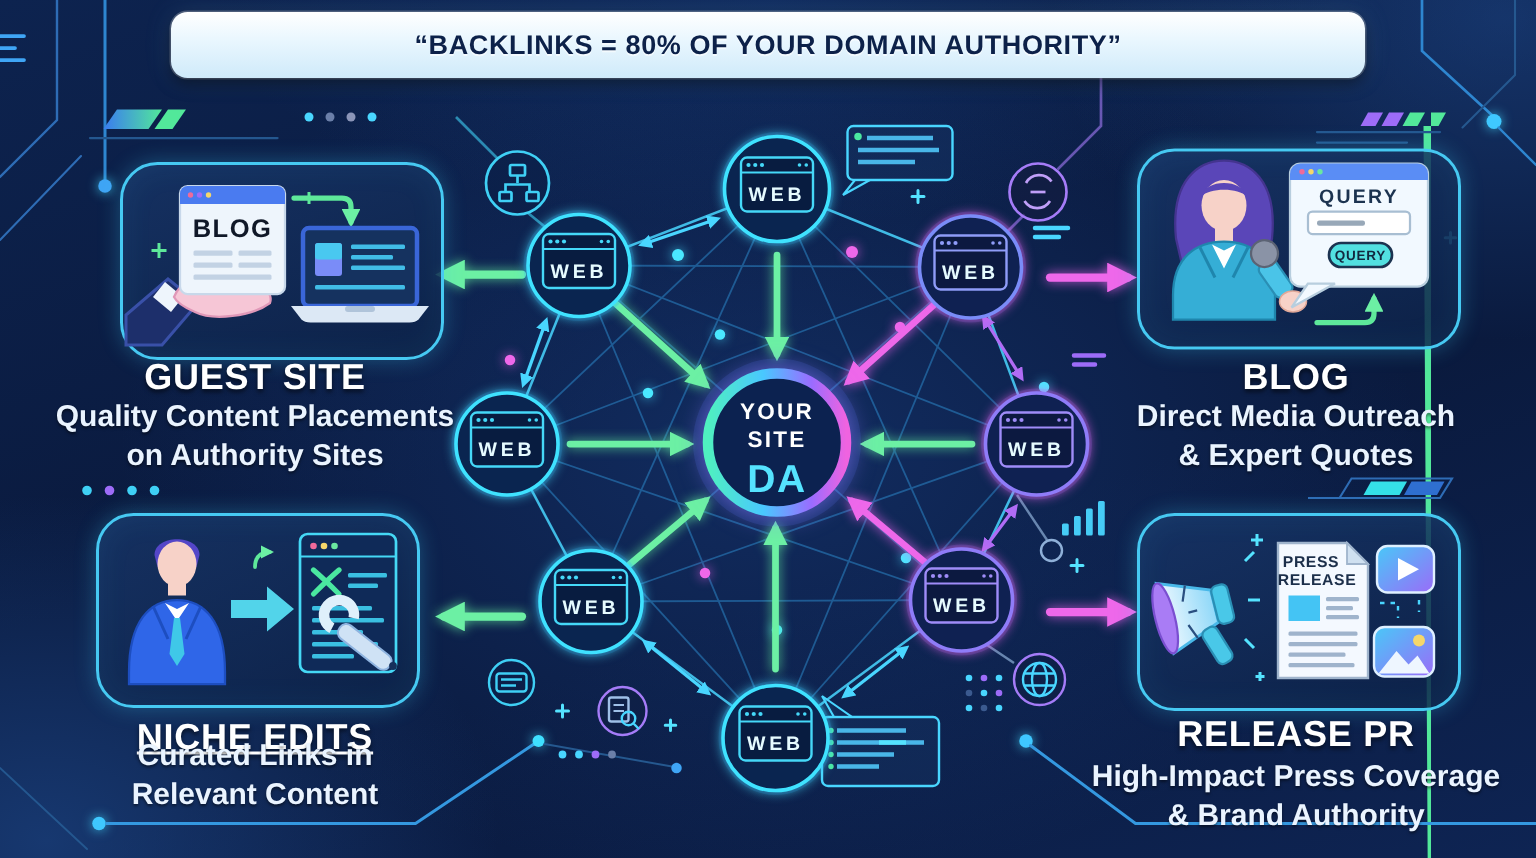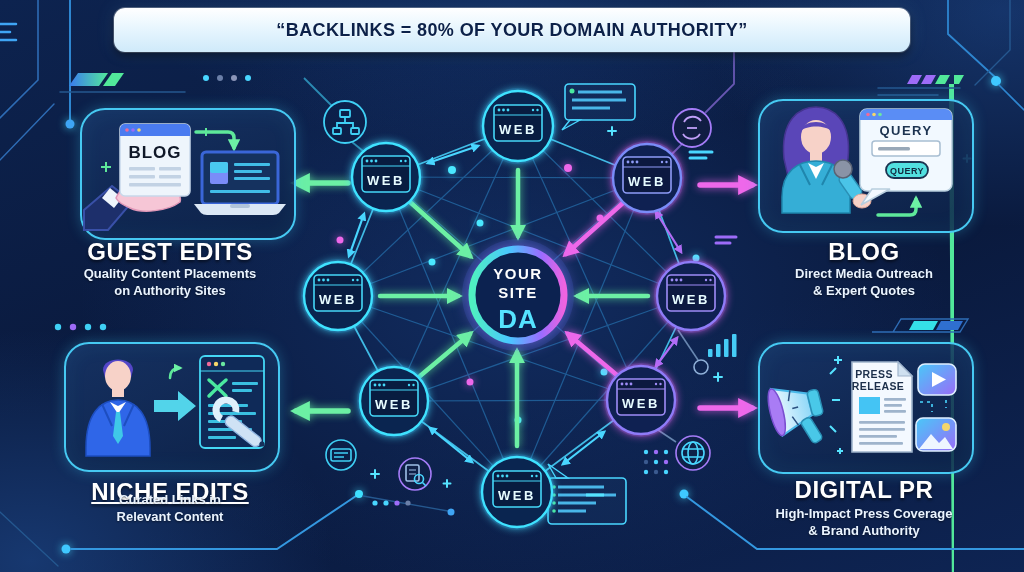--- a/index.html
+++ b/index.html
@@ -30,21 +30,21 @@
   .panel-box{
     position:absolute;border:2px solid #46c9f2;border-radius:25px;
     background:linear-gradient(160deg,rgba(23,52,102,.85),rgba(13,34,72,.85));
     box-shadow:0 0 14px rgba(64,205,245,.30), inset 0 0 22px rgba(64,205,245,.08);
   }
   .panel-title{
     position:absolute;text-align:center;color:#ffffff;font-weight:800;font-size:24px;
     letter-spacing:.5px;text-shadow:0 2px 3px rgba(0,0,0,.55);
   }
   .panel-sub{
-    position:absolute;text-align:center;color:#eaf4ff;font-weight:600;font-size:13px;
+    position:absolute;text-align:center;color:#eaf4ff;font-weight:600;font-size:20px;
     line-height:1.28;white-space:pre-line;text-shadow:0 1px 2px rgba(0,0,0,.5);
   }
   .icon-svg{position:absolute;left:0;top:0;}
 
   svg text{font-family:"Liberation Sans",sans-serif;}
   .node-label{font-size:13px;font-weight:bold;letter-spacing:2.5px;fill:#e6fbff;text-anchor:middle;}
   .center-line{font-size:15px;font-weight:800;letter-spacing:1.5px;fill:#ffffff;text-anchor:middle;}
   .center-da{font-size:26px;font-weight:800;letter-spacing:1px;fill:#55e3ff;text-anchor:middle;}
   .glow-c{filter:drop-shadow(0 0 4px rgba(69,220,255,.8));}
   .glow-g{filter:drop-shadow(0 0 4px rgba(99,239,160,.8));}
@@ -488,21 +488,21 @@
         <path d="M112,94 H204 L197,103 Q195,105 191,105 H125 Q121,105 119,103 Z" fill="#dce8f5"></path>
         <rect x="148" y="94" width="20" height="4" rx="2" fill="#b0c4da"></rect>
       </g>
       <defs>
         <marker id="mGreen2" viewBox="0 0 10 10" refX="7" refY="5" markerWidth="3.6" markerHeight="3.6" orient="auto-start-reverse">
           <path d="M0,0 L10,5 L0,10 z" fill="#6cf0a4"></path>
         </marker>
       </defs>
     </svg>
   </div>
-  <div class="panel-title" style="left:24px;top:238px;width:292px;">GUEST EDITS</div>
+  <div class="panel-title" style="left:24px;top:238px;width:292px;">GUEST SITE</div>
   <div class="panel-sub" style="left:24px;top:266px;width:292px;">Quality Content Placements
 on Authority Sites</div>
 
   <div class="panel-box" style="left:758px;top:99px;width:212px;height:130px;">
     <svg class="icon-svg" width="212" height="130" viewBox="0 0 212 130">
 
       <g>
         <path d="M24,58 C20,18 40,6 56,6 C72,6 92,18 88,58 L82,84 L30,84 Z" fill="#5a46b8" stroke="#44348f" stroke-width="1.5"></path>
         <ellipse cx="56" cy="36" rx="15" ry="17" fill="#f7d2c8"></ellipse>
         <path d="M41,30 C43,18 69,18 71,30 C66,24 46,24 41,30 Z" fill="#5a46b8"></path>
@@ -637,17 +637,17 @@
 
       <path d="M160,58 H172 V68 M186,56 V64" fill="none" stroke="#49d6ff" stroke-width="1.6" stroke-dasharray="3 4"></path>
 
       <g>
         <rect x="156" y="74" width="40" height="33" rx="7" fill="url(#tileGrad)" stroke="#dff0ff" stroke-width="1.6"></rect>
         <circle cx="186" cy="83" r="4" fill="#f5d76a"></circle>
         <path d="M159,105 L171,90 L179,99 L185,93 L193,105 Z" fill="#eef6ff"></path>
       </g>
     </svg>
   </div>
-  <div class="panel-title" style="left:718px;top:476px;width:292px;">DIGITAL PR</div>
+  <div class="panel-title" style="left:718px;top:476px;width:292px;">RELEASE PR</div>
   <div class="panel-sub" style="left:718px;top:506px;width:292px;">High-Impact Press Coverage
 &amp; Brand Authority</div>
 
 </div>
 
 </body></html>

